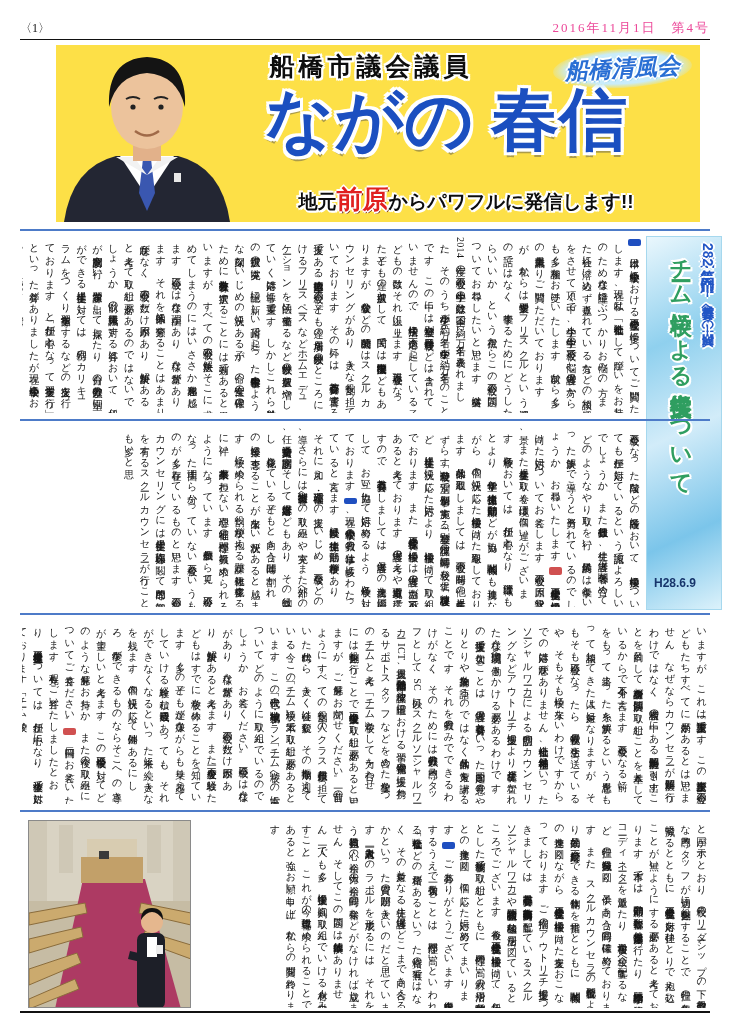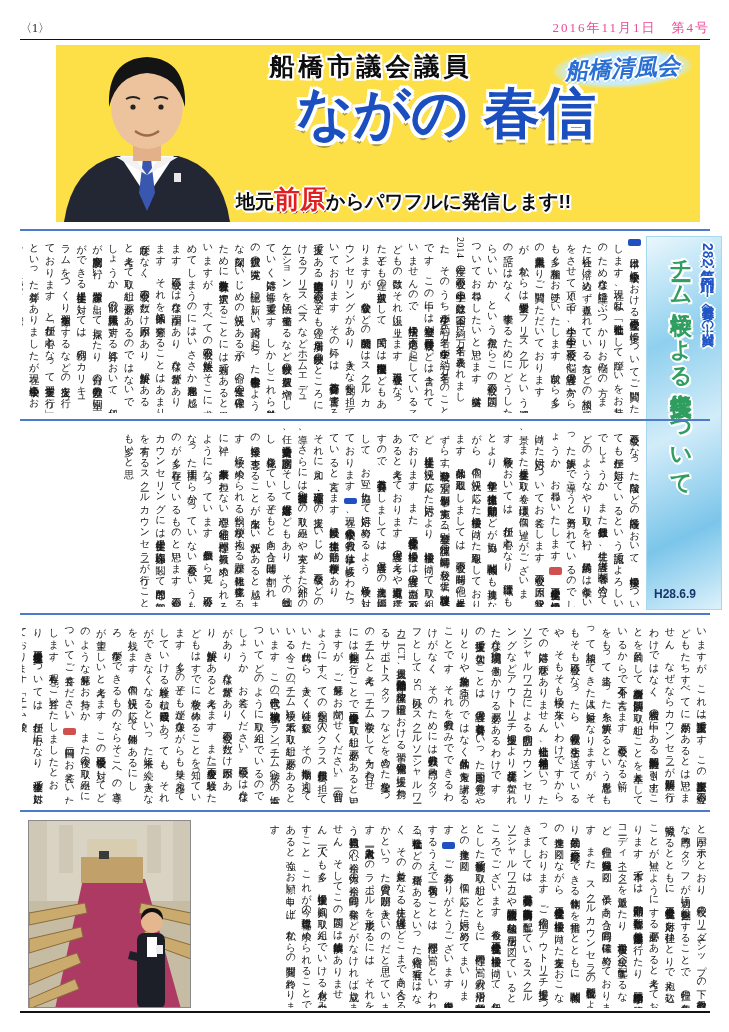--- a/index.html
+++ b/index.html
@@ -15,49 +15,49 @@
   .hdr-date{font-size:13px;color:#ec4899;letter-spacing:2px;}
 
   
   .banner{position:absolute;left:56px;top:45px;width:644px;height:177px;background:#fde047;overflow:hidden;}
   .portrait{position:absolute;left:0;bottom:0;width:182px;height:177px;}
   .banner-role{position:absolute;left:140px;top:5px;width:350px;text-align:center;
       font-family:"Liberation Sans",sans-serif;font-weight:900;font-size:25px;color:#0d0d0d;
       letter-spacing:4px;white-space:nowrap;
       text-shadow:-2px 0 #fff,2px 0 #fff,0 -2px #fff,0 2px #fff,-2px -2px #fff,2px 2px #fff,-2px 2px #fff,2px -2px #fff;}
   .banner-name{position:absolute;left:140px;top:33px;width:500px;text-align:center;
-      font-family:Liberation Sans, sans-serif;font-weight:900;font-size:56px;line-height:1.25;
+      font-family:Liberation Serif, serif;font-weight:900;font-size:68px;line-height:1.25;
       color:#1b4fc0;white-space:nowrap;
       text-shadow:-3px 0 #fff,3px 0 #fff,0 -3px #fff,0 3px #fff,-3px -3px #fff,3px 3px #fff,-3px 3px #fff,3px -3px #fff,0 5px 0 rgba(20,30,80,.35);}
   .banner-logo{position:absolute;right:8px;top:4px;padding:4px 12px;border-radius:50%;
       background:radial-gradient(ellipse at center,#c9ecfa 55%,rgba(201,236,250,0) 75%);
       font-family:"Liberation Sans",sans-serif;font-style:italic;font-weight:900;font-size:23px;
       color:#2a6fd4;transform:rotate(-3deg);white-space:nowrap;
       text-shadow:-2px 0 #fff,2px 0 #fff,0 -2px #fff,0 2px #fff,1px 2px 0 #8fd0ee;}
-  .banner-tagline{position:absolute;left:180px;bottom:5px;width:460px;
+  .banner-tagline{position:absolute;left:180px;bottom:5px;width:460px;text-align:center;
       font-family:"Liberation Sans",sans-serif;font-weight:900;font-size:19px;color:#0d0d0d;
       white-space:nowrap;
       text-shadow:-2px 0 #fff,2px 0 #fff,0 -2px #fff,0 2px #fff,-2px -2px #fff,2px 2px #fff;}
   .banner-tagline .accent{color:#e02020;font-size:26px;
       text-shadow:-2px 0 #fff,2px 0 #fff,0 -2px #fff,0 2px #fff,1px 2px 0 #5a0000;}
 
   
   .side-banner{position:absolute;left:646px;top:236px;width:76px;height:374px;box-sizing:border-box;
       background:linear-gradient(155deg,#eaf7fd 0%,#8fd0ee 28%,#d2ecf9 52%,#7bc5ea 78%,#dcf2fb 100%);
       border:1px solid #a6d8ee;overflow:hidden;}
   .side-cols{position:absolute;top:6px;right:4px;bottom:22px;left:4px;writing-mode:vertical-rl;}
   .side-col1{display:block;font-family:"Liberation Sans",sans-serif;font-weight:900;}
   .side-session{font-size:14px;color:#2256c5;
       text-shadow:-2px 0 #fff,2px 0 #fff,0 -2px #fff,0 2px #fff;}
   .side-subtitle{font-size:12px;color:#2256c5;margin-top:14px;
       text-shadow:-2px 0 #fff,2px 0 #fff,0 -2px #fff,0 2px #fff;}
   .side-title{display:block;margin-right:3px;font-family:"Liberation Sans",sans-serif;font-weight:900;
       font-size:22px;letter-spacing:1px;color:#2f9e60;
       text-shadow:-2px 0 #fff,2px 0 #fff,0 -2px #fff,0 2px #fff,-2px -2px #fff,2px 2px #fff;}
-  .side-date{position:absolute;left:7px;bottom:8px;font-family:"Liberation Sans",sans-serif;
+  .side-date{position:absolute;left:7px;bottom:19px;font-family:"Liberation Sans",sans-serif;
       font-size:12px;font-weight:bold;color:#17356b;}
 
   
   .rule{position:absolute;left:20px;width:690px;height:2px;background:#4d7bc8;}
   .rule-black{position:absolute;left:20px;width:690px;height:2px;background:#111;}
 
   
   .section{position:absolute;writing-mode:vertical-rl;overflow:hidden;
       font-family:"Liberation Serif",serif;font-size:10px;line-height:1.58;
       letter-spacing:0.3px;color:#161616;}

